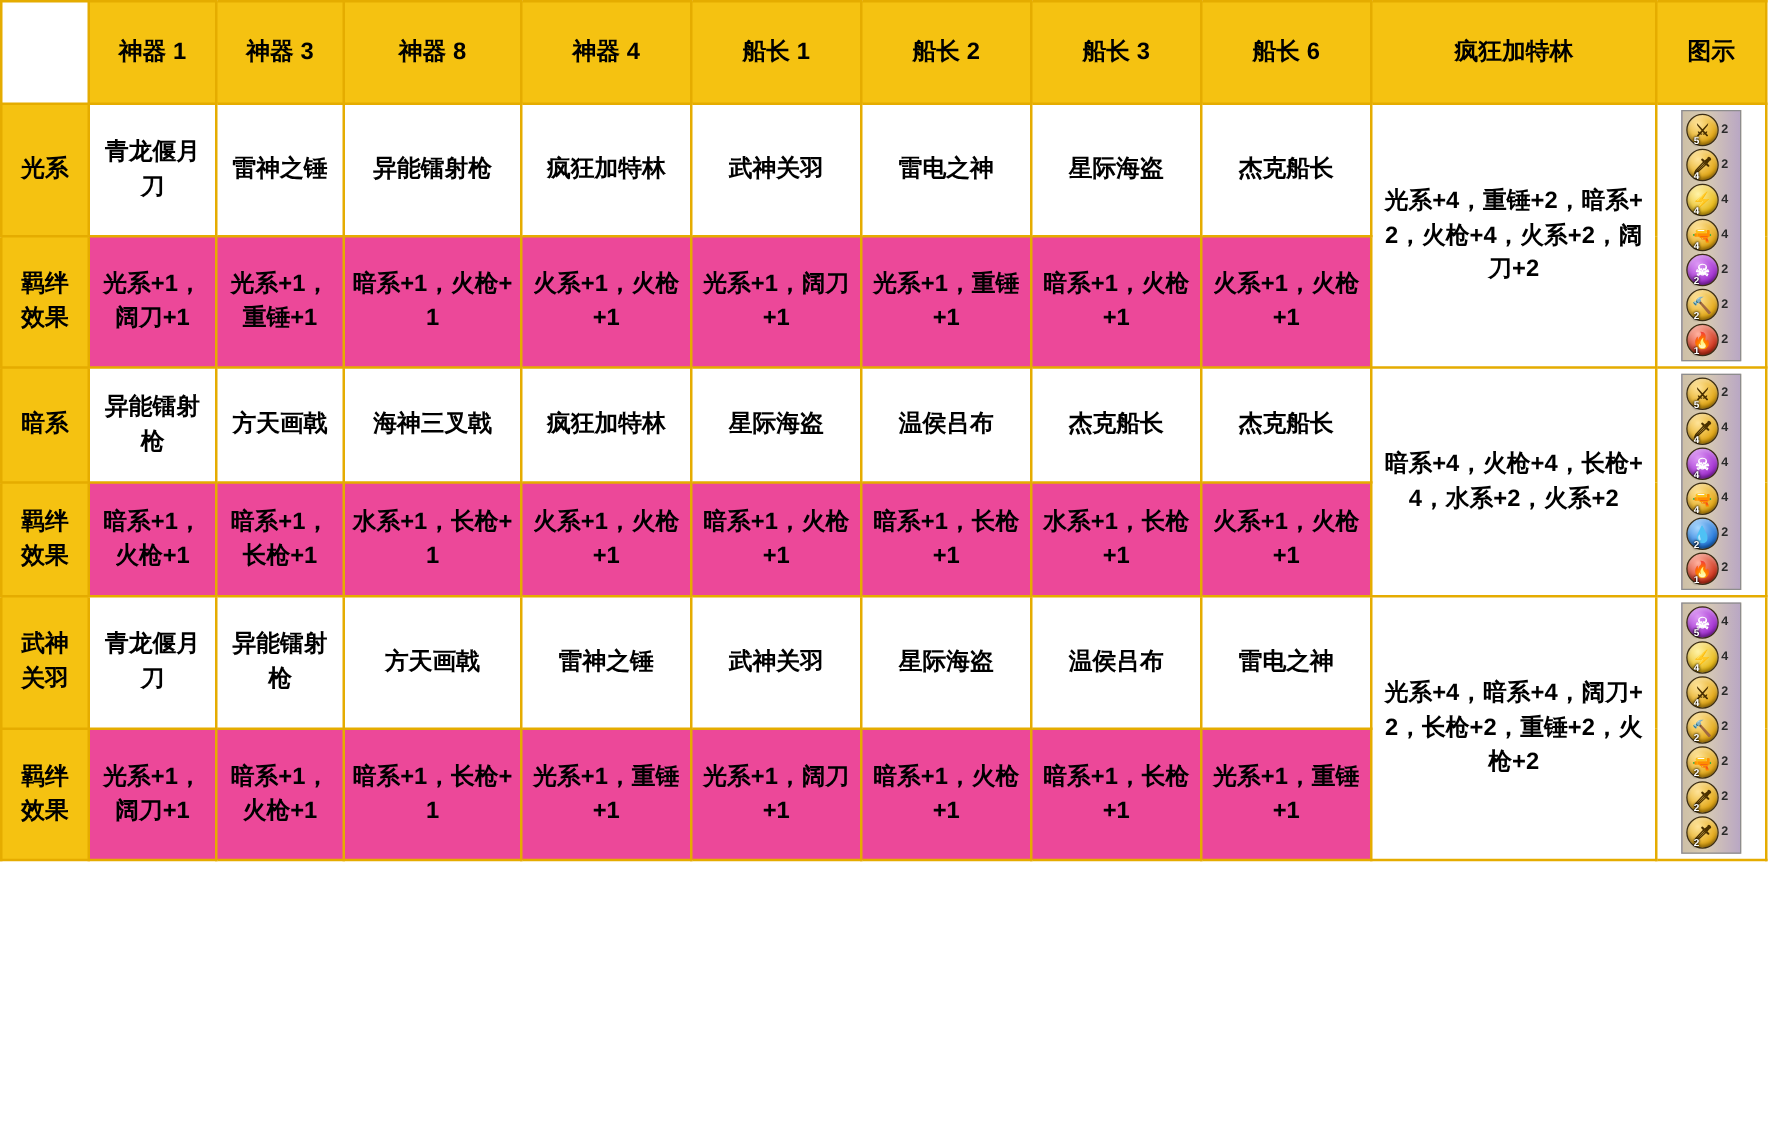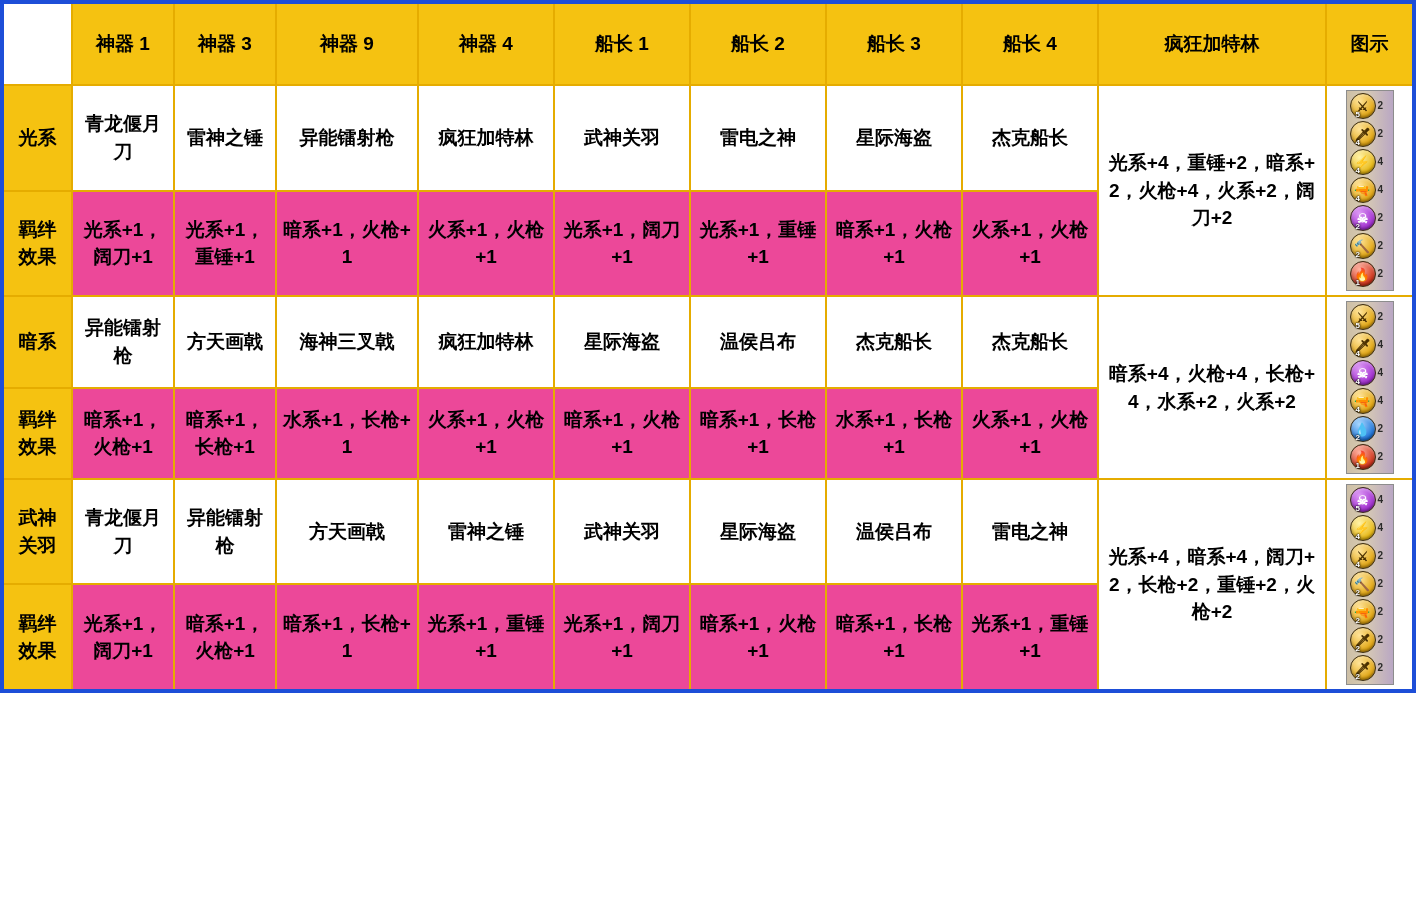--- a/index.html
+++ b/index.html
@@ -11,21 +11,21 @@
     width: 1416px;
     height: 899px;
     font-family: "Liberation Sans", sans-serif;
     overflow: hidden;
   }
   table.matrix {
     border-collapse: collapse;
     table-layout: fixed;
     width: 1414px;
     height: 689px;
-    border: 4px solid #1d4ed8;
+    border: 2px solid #1d4ed8;
     padding-left: 16px;
   }
   table.matrix td, table.matrix th {
     border: 2px solid #e5ac00;
     text-align: center;
     vertical-align: middle;
     padding: 4px 6px;
     font-weight: bold;
     color: #000000;
     font-size: 19px;
@@ -149,26 +149,26 @@
       <col class="c-cap">
       <col class="c-cap">
     <col class="c-final">
       <col class="c-icon">
   </colgroup>
   <thead>
     <tr>
       <th class="corner"></th>
       <th class="hdr">神器 1</th>
       <th class="hdr">神器 3</th>
-      <th class="hdr">神器 9</th>
+      <th class="hdr">神器 8</th>
       <th class="hdr">神器 4</th>
       <th class="hdr">船长 1</th>
       <th class="hdr">船长 2</th>
       <th class="hdr">船长 3</th>
-      <th class="hdr">船长 4</th>
+      <th class="hdr">船长 6</th>
       <th class="hdr">疯狂加特林</th>
       <th class="hdr">图示</th>
     </tr>
   </thead>
   <tbody>
 
     <tr>
       <td class="rowlabel">光系</td>
       <td class="cell-name">青龙偃月刀</td>
       <td class="cell-name">雷神之锤</td>

